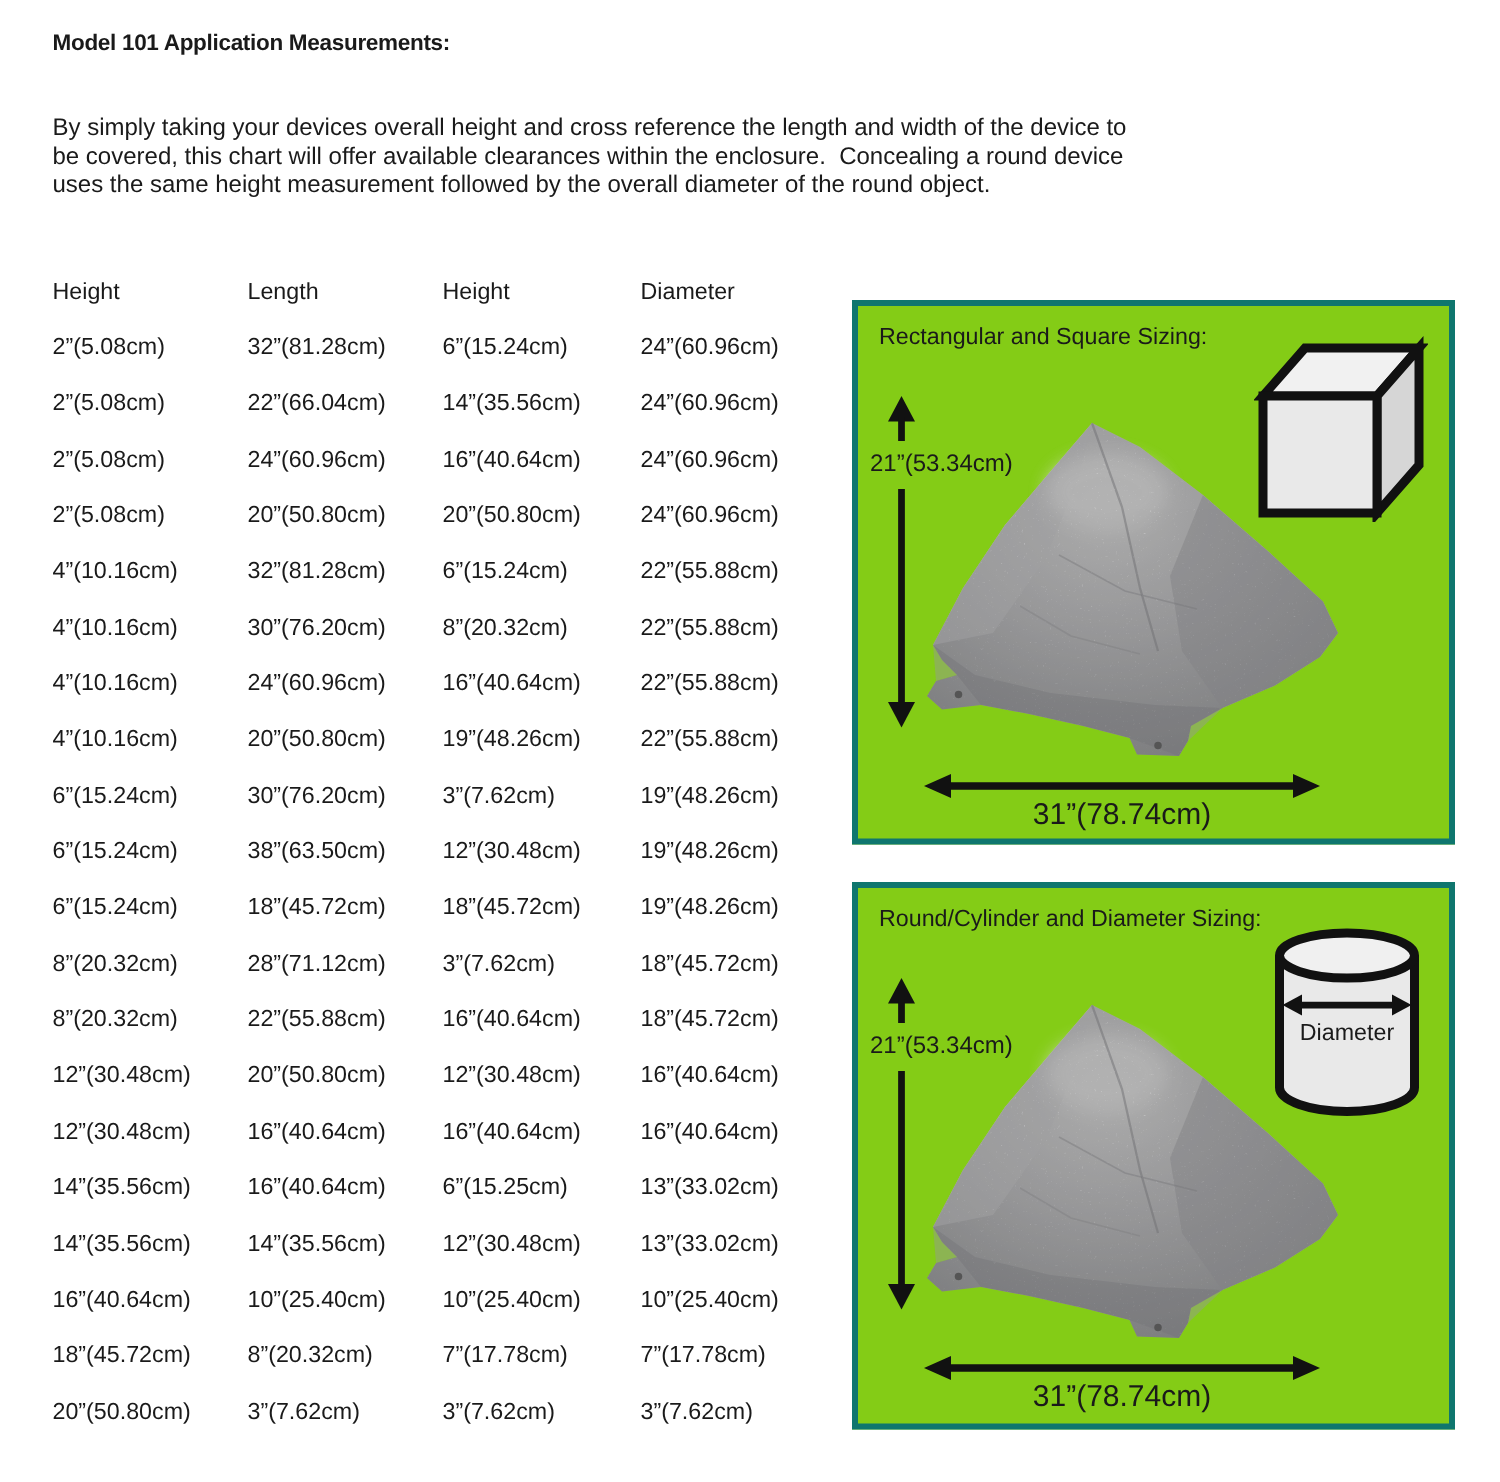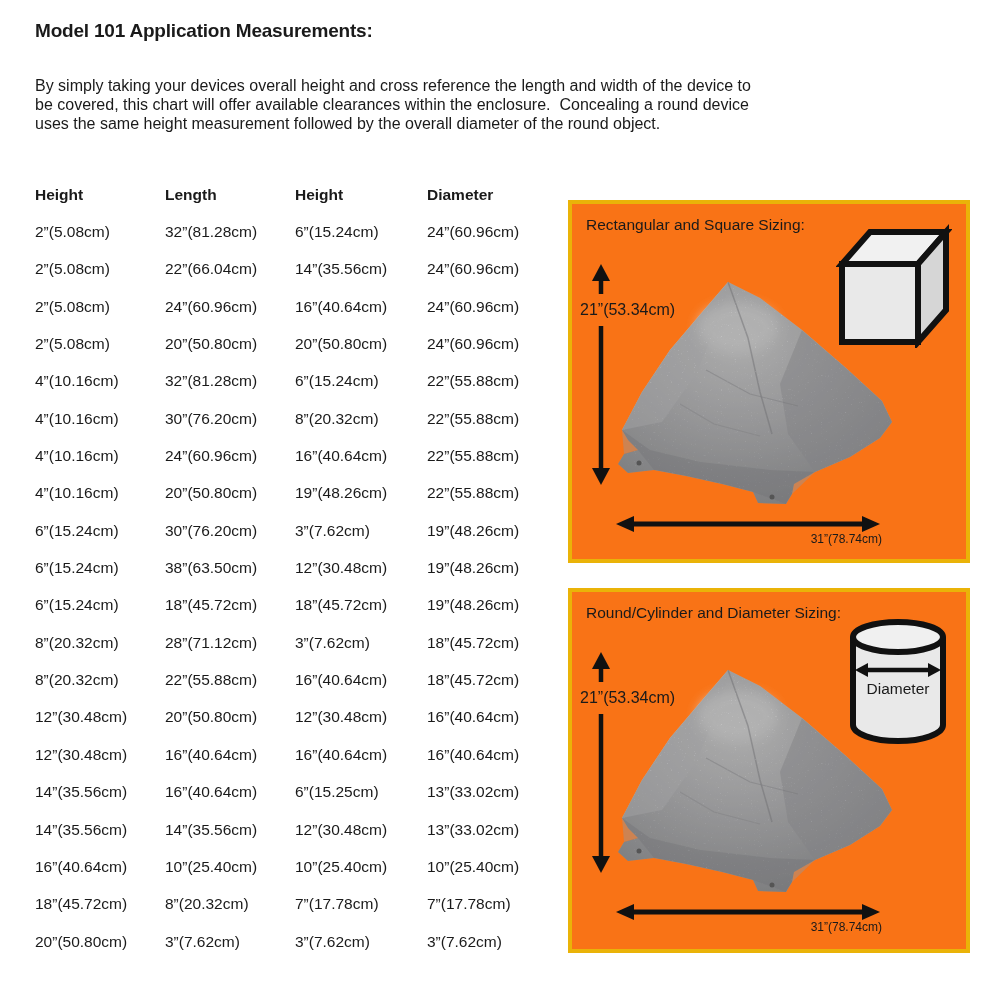--- a/index.html
+++ b/index.html
@@ -1,36 +1,36 @@
 <!DOCTYPE html>
 <html><head>
 <meta charset="utf-8">
 <style>
   html,body{margin:0;padding:0;background:#fff}
   body{width:1000px;height:988px;font-family:"Liberation Sans","DejaVu Sans",sans-serif;color:#1a1a1a}
   #page{position:relative;width:1000px;height:988px;background:#fff;overflow:hidden}
 
-  .doc-title{position:absolute;left:35px;top:20px;font-size:19px;font-weight:bold;letter-spacing:-0.2px}
+  .doc-title{position:absolute;left:35px;top:20px;font-size:15px;font-weight:bold;letter-spacing:-0.2px}
   .intro{position:absolute;left:35px;top:76px;width:905px;font-size:16px;line-height:19px;white-space:pre-wrap}
 
   .mtable{position:absolute;left:35px;top:176px}
   .trow{display:grid;grid-template-columns:130px 130px 132px 118px;height:37.35px;align-items:center}
   .tcell{font-size:15.5px;white-space:nowrap}
-  .thead .tcell{font-weight:bold}
-
-  .panel{position:absolute;left:568px;width:402px;border:4px solid #eab308;background:#f97316;box-sizing:border-box}
+  .thead .tcell{font-weight:normal}
+
+  .panel{position:absolute;left:568px;width:402px;border:4px solid #0f766e;background:#84cc16;box-sizing:border-box}
   #panel-rect{top:200px;height:363px}
   #panel-round{top:588px;height:365px}
   .panel-title{position:absolute;left:14px;top:12px;font-size:15.5px;white-space:nowrap}
 
   .v-arrow{position:absolute;left:16px;top:60px;width:26px;height:225px}
   .height-label{position:absolute;left:8px;top:97px;font-size:16px;white-space:nowrap}
   .rock{position:absolute;left:38px;top:70px;width:292px;height:235px}
   .h-arrow{position:absolute;left:42px;top:312px;width:268px;height:16px}
-  .width-label{position:absolute;left:42px;top:328px;width:268px;text-align:right;font-size:12px}
+  .width-label{position:absolute;left:42px;top:328px;width:268px;text-align:center;font-size:20px}
 
   .icon-cube{position:absolute;right:14px;top:20px;width:116px;height:124px}
   .cyl-wrap{position:absolute;right:18px;top:26px;width:100px;height:128px}
   .icon-cyl{position:absolute;left:0;top:0;width:100px;height:128px}
   .diameter-label{position:absolute;left:0;right:0;top:62px;text-align:center;font-size:15.5px}
 
   svg{display:block}
 </style>
 </head>
 <body>

